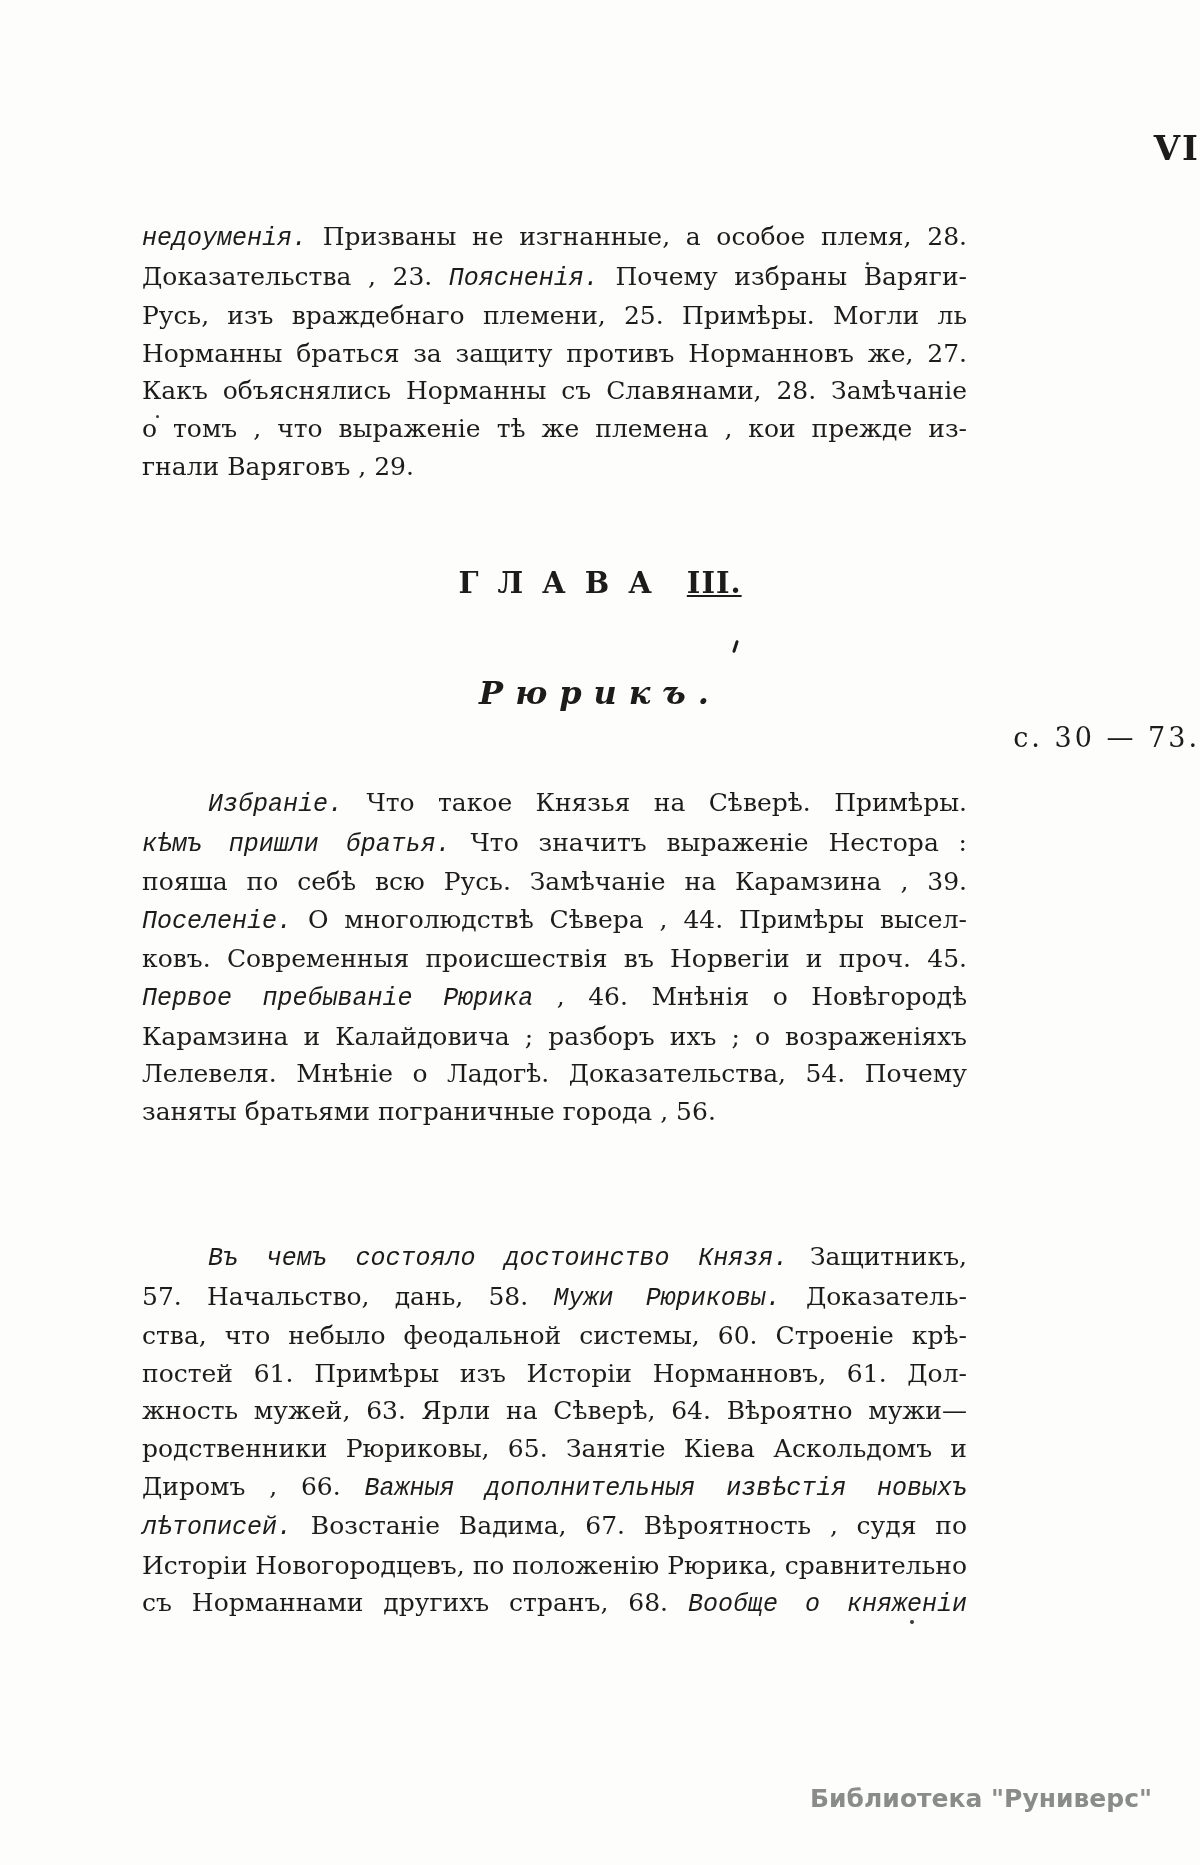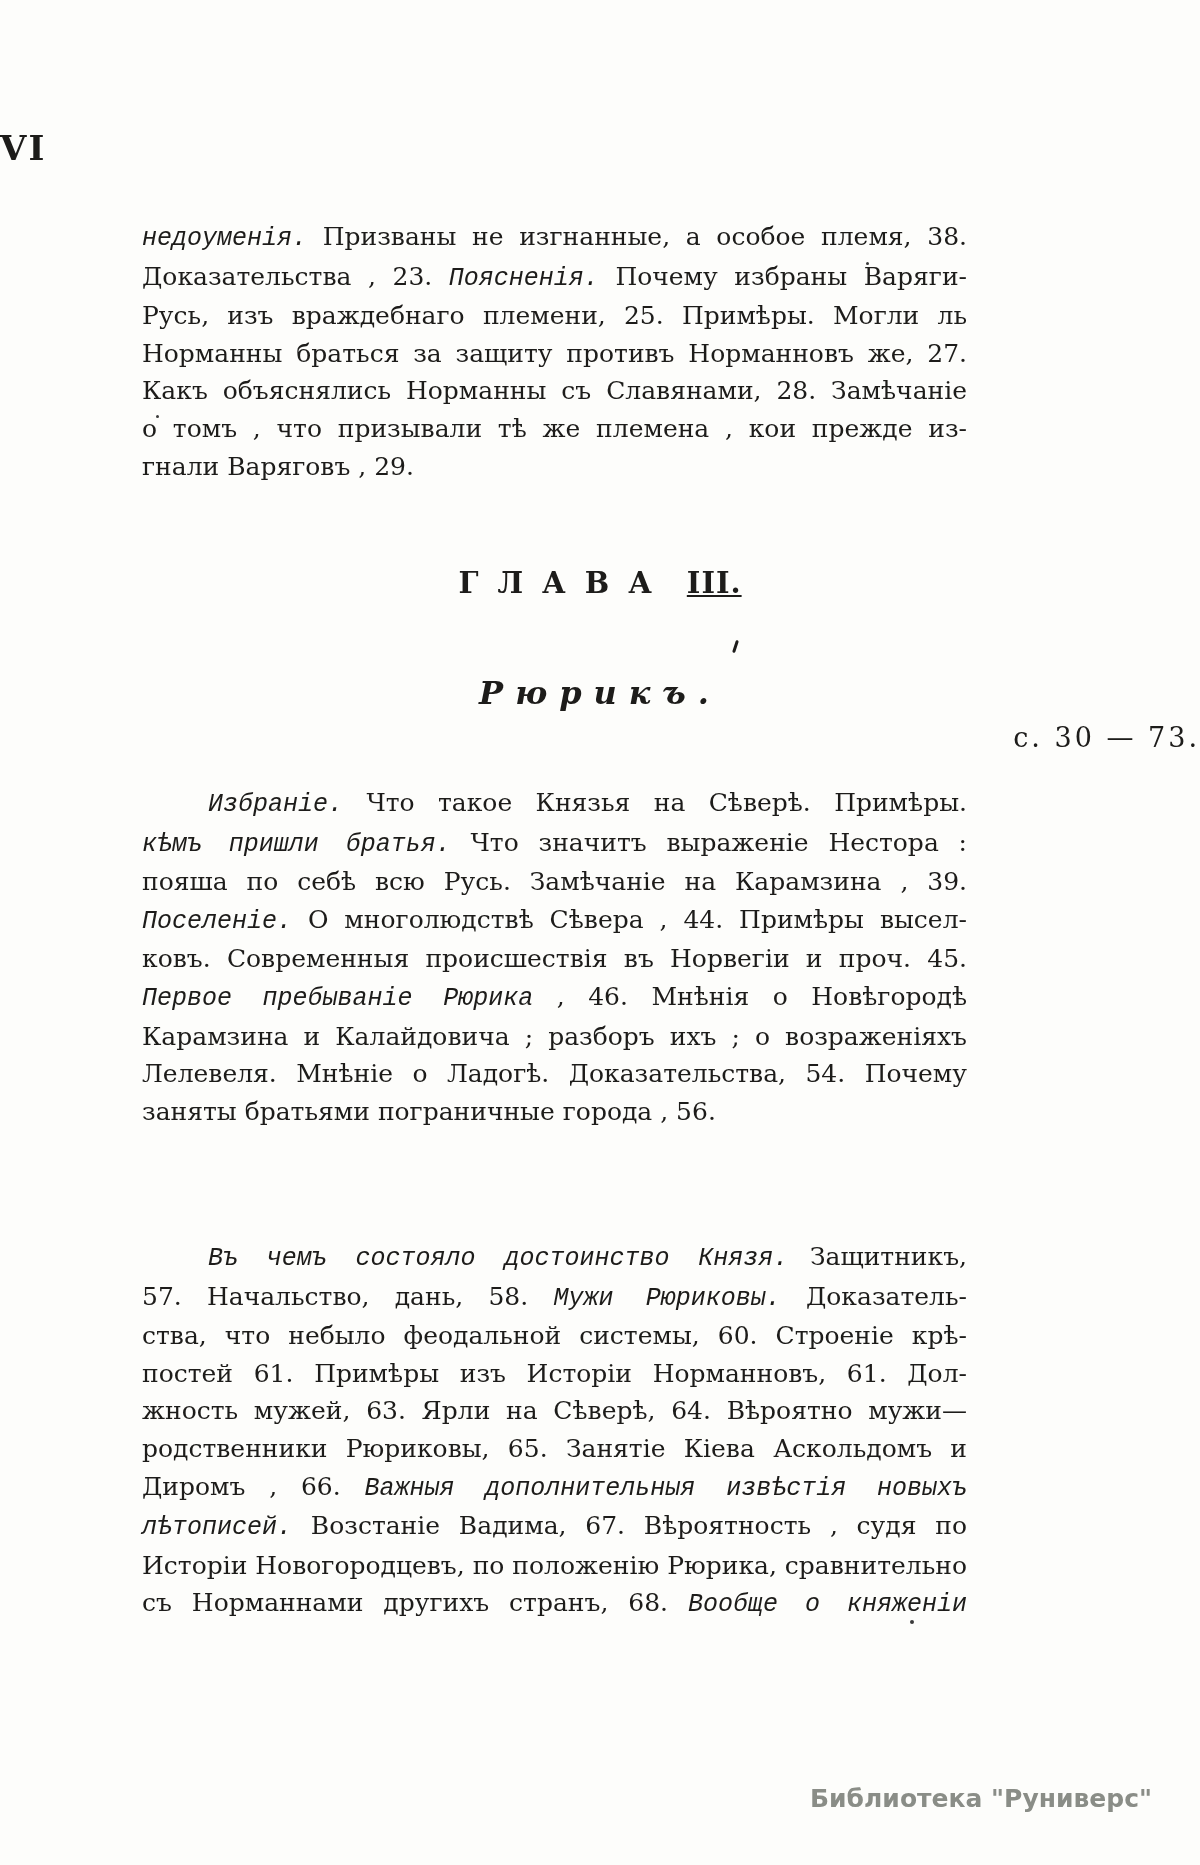--- a/index.html
+++ b/index.html
@@ -7,21 +7,21 @@
     position:relative;
     width:1200px; height:1865px;
     margin:0 auto;
     background:var(--paper,#fdfdfb);
     color:var(--ink,#1d1c1a);
     font-family:"DejaVu Serif", serif;
     overflow:hidden;
   }
   .page-number {
     position:absolute; top:128px; left:0; width:100%;
-    text-align:left; font-size:34px; font-weight:bold; letter-spacing:2px;
+    text-align:right; font-size:34px; font-weight:bold; letter-spacing:2px;
   }
   .para {
     position:absolute; left:142px; width:825px;
     font-size:25px; line-height:37.6px;
   }
   .para .line { text-align:justify; text-align-last:justify; }
   .para .line.no-stretch { text-align-last:left; }
   .para .line.indented { padding-left:66px; }
   .it { font-style:italic;font-family:Liberation Mono, monospace; }
   .para-1 { top:218px; }
@@ -58,26 +58,26 @@
   .speck-3 { left:910px; top:1620px; width:4px; height:4px; }
 </style>
 </head>
 <body>
 
 <div class="page" style="--paper: #fdfdfb; --ink: #1d1c1a; --watermark: #8a8d87;">
 
   <div class="page-number">VI</div>
 
   <div class="para para-1">
-      <div class="line"><span class="it">недоуменія.</span><span> Призваны не изгнанные, а особое племя, 38.</span></div>
+      <div class="line"><span class="it">недоуменія.</span><span> Призваны не изгнанные, а особое племя, 28.</span></div>
       <div class="line"><span>Доказательства , 23. </span><span class="it">Поясненія.</span><span> Почему избраны Варяги-</span></div>
       <div class="line"><span>Русь, изъ враждебнаго племени, 25. Примѣры. Могли ль</span></div>
       <div class="line"><span>Норманны браться за защиту противъ Норманновъ же, 27.</span></div>
       <div class="line"><span>Какъ объяснялись Норманны съ Славянами, 28. Замѣчаніе</span></div>
-      <div class="line"><span>о томъ , что призывали тѣ же племена , кои прежде из-</span></div>
+      <div class="line"><span>о томъ , что выраженіе тѣ же племена , кои прежде из-</span></div>
       <div class="line no-stretch"><span>гнали Варяговъ , 29.</span></div>
     </div>
 
   <div class="chapter-heading">
     <span class="word">ГЛАВА</span><span class="numeral">III.</span>
   </div>
 
   <div class="chapter-title">Рюрикъ.</div>
 
   <div class="ink-mark"></div>

